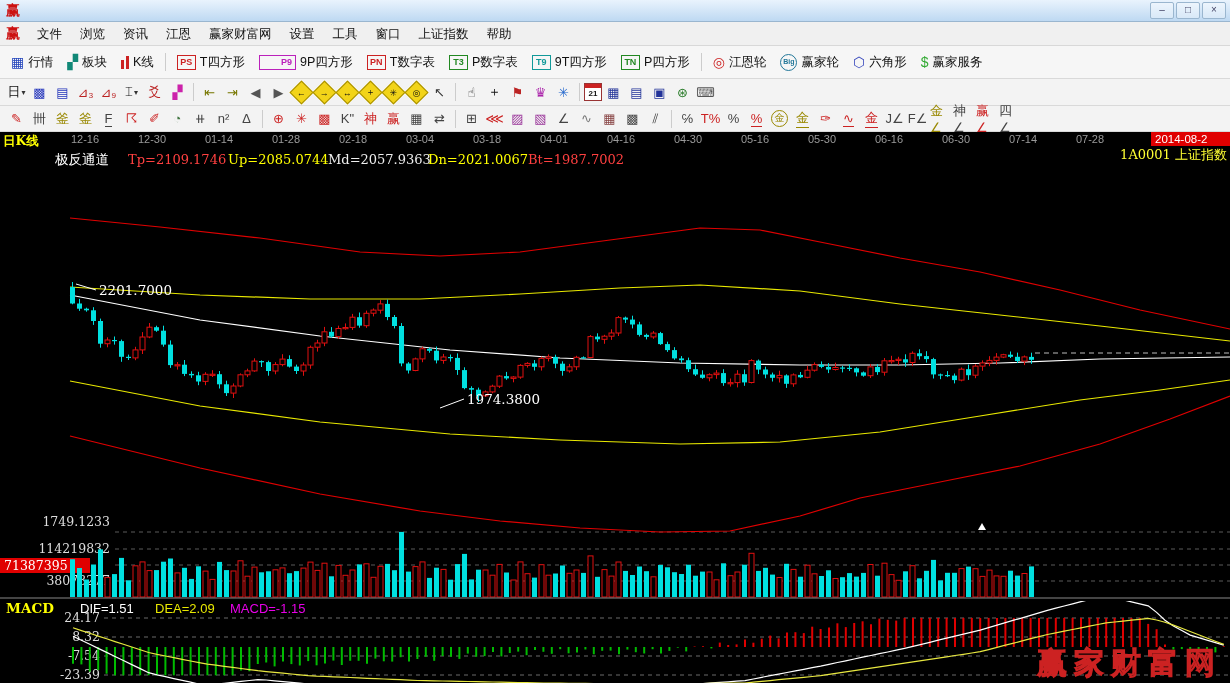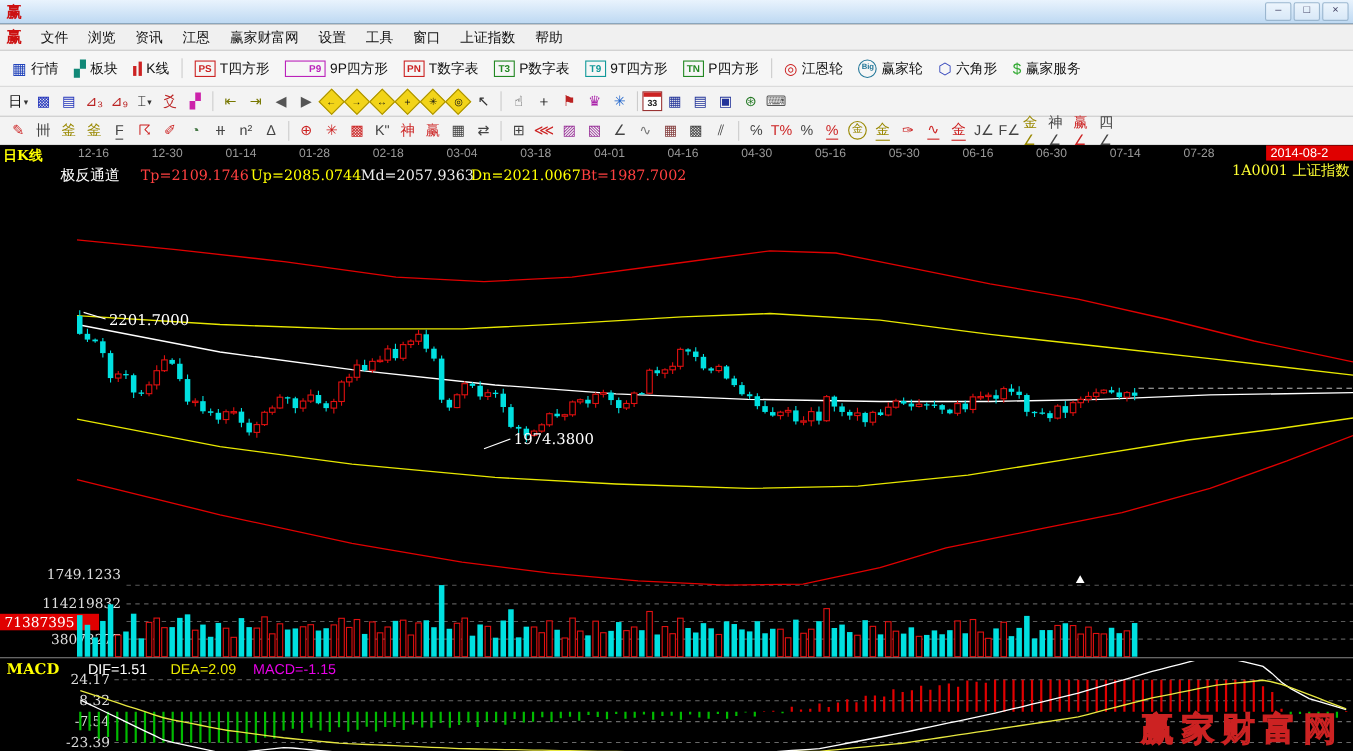--- a/index.html
+++ b/index.html
@@ -194,21 +194,21 @@
     </span>
     <span class="tile">
       <span style="color: rgb(170, 34, 170);">♛</span>
     </span>
     <span class="tile">
       <span style="color: rgb(34, 102, 204);">✳</span>
     </span>
     <span class="sep"></span>
     <span class="cal">
       <div class="top"></div>
-      <div class="num">33</div>
+      <div class="num">21</div>
     </span>
     <span class="tile">
       <span style="color: rgb(34, 51, 153);">▦</span>
     </span>
     <span class="tile">
       <span style="color: rgb(34, 51, 153);">▤</span>
     </span>
     <span class="tile">
       <span style="color: rgb(34, 51, 153);">▣</span>
     </span>

